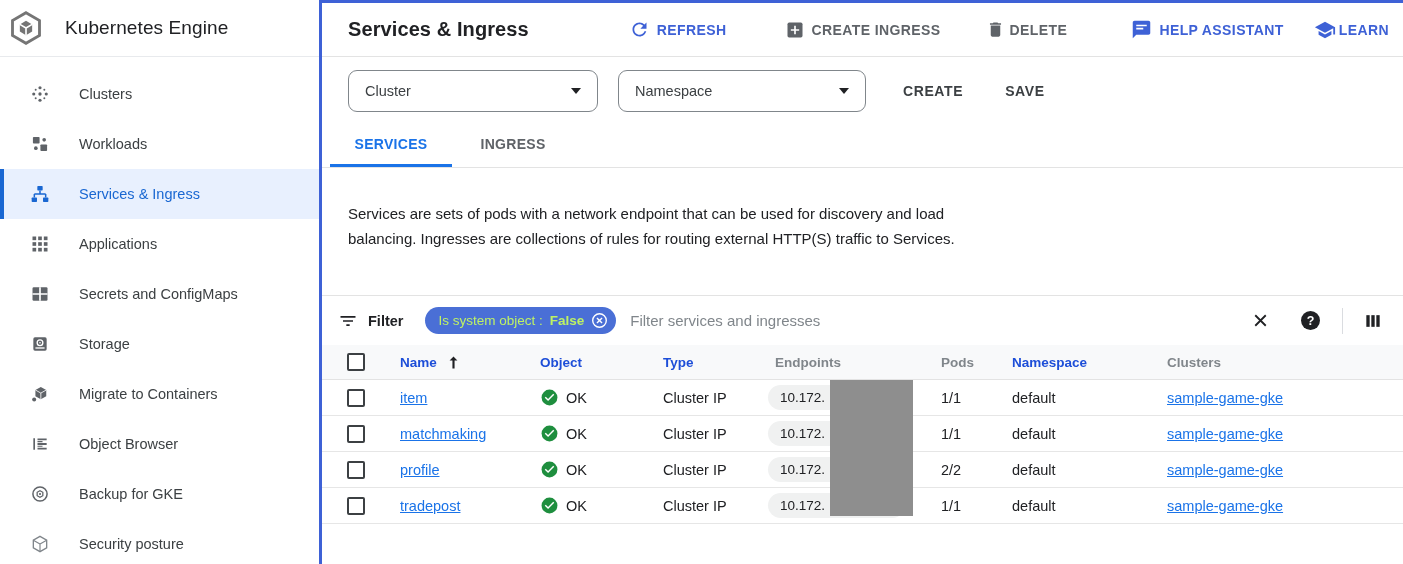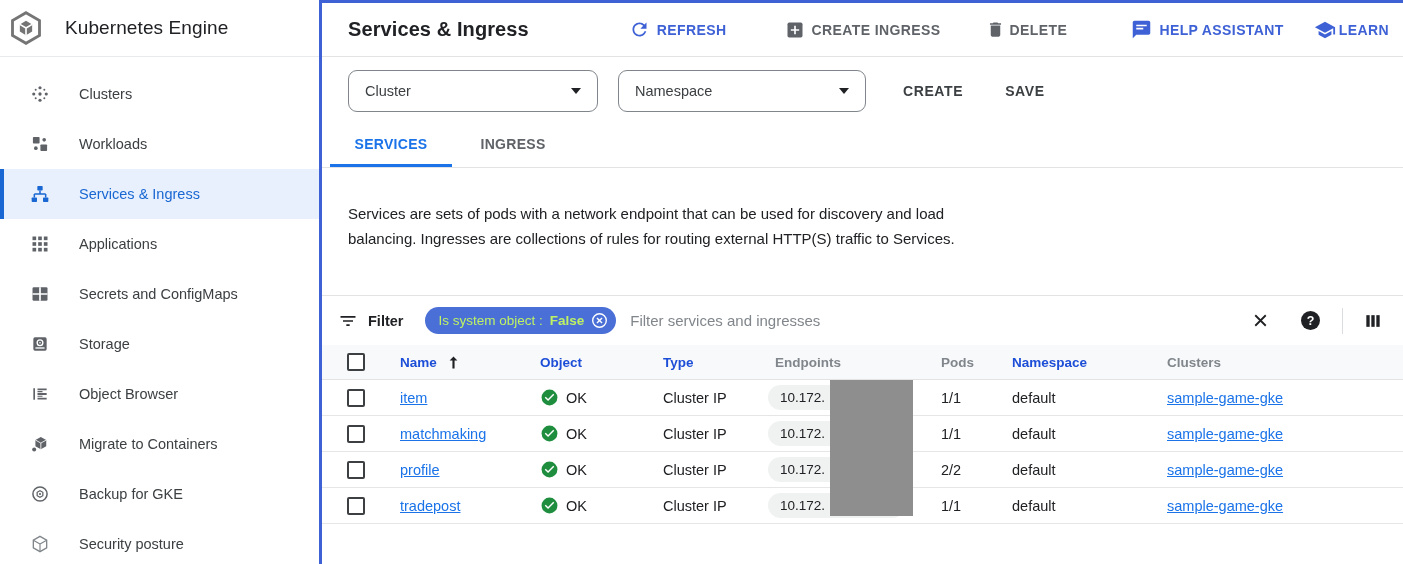--- a/index.html
+++ b/index.html
@@ -198,37 +198,37 @@
             <circle cx="12" cy="10.5" r="1" fill="#fff"></circle>
             <path d="M6.5 16.8 H17.5" stroke="#fff" stroke-width="1.6"></path>
           </svg>
         </span>
         <span class="nav-label">Storage</span>
       </div>
 
       <div class="nav-item">
         <span class="nav-icon">
           <svg viewBox="0 0 24 24" width="20" height="20">
+            <path d="M13 3.5 L19.5 7.2 V14.6 L13 18.3 L6.5 14.6 V7.2 Z" fill="#5f6368"></path>
+            <path d="M13 10.9 L13 18.3 M13 10.9 L6.5 7.2 M13 10.9 L19.5 7.2" stroke="#fff" stroke-width="1"></path>
+            <circle cx="5" cy="18.5" r="2.4" fill="#5f6368"></circle>
+          </svg>
+        </span>
+        <span class="nav-label">Migrate to Containers</span>
+      </div>
+
+      <div class="nav-item">
+        <span class="nav-icon">
+          <svg viewBox="0 0 24 24" width="20" height="20">
             <path d="M5 5 V19" stroke="#5f6368" stroke-width="2"></path>
             <path d="M9 6.5 H20 M9 12 H20 M9 17.5 H20" stroke="#5f6368" stroke-width="2.2"></path>
             <path d="M9 9.2 H15 M9 14.7 H15" stroke="#5f6368" stroke-width="1.4"></path>
           </svg>
         </span>
         <span class="nav-label">Object Browser</span>
-      </div>
-
-      <div class="nav-item">
-        <span class="nav-icon">
-          <svg viewBox="0 0 24 24" width="20" height="20">
-            <path d="M13 3.5 L19.5 7.2 V14.6 L13 18.3 L6.5 14.6 V7.2 Z" fill="#5f6368"></path>
-            <path d="M13 10.9 L13 18.3 M13 10.9 L6.5 7.2 M13 10.9 L19.5 7.2" stroke="#fff" stroke-width="1"></path>
-            <circle cx="5" cy="18.5" r="2.4" fill="#5f6368"></circle>
-          </svg>
-        </span>
-        <span class="nav-label">Migrate to Containers</span>
       </div>
 
       <div class="nav-item">
         <span class="nav-icon">
           <svg viewBox="0 0 24 24" width="20" height="20">
             <circle cx="12" cy="12" r="8.5" fill="none" stroke="#5f6368" stroke-width="1.8"></circle>
             <path d="M12 8 L15.4 10 V14 L12 16 L8.6 14 V10 Z" fill="none" stroke="#5f6368" stroke-width="1.5"></path>
             <circle cx="12" cy="12" r="1.3" fill="#5f6368"></circle>
           </svg>
         </span>

